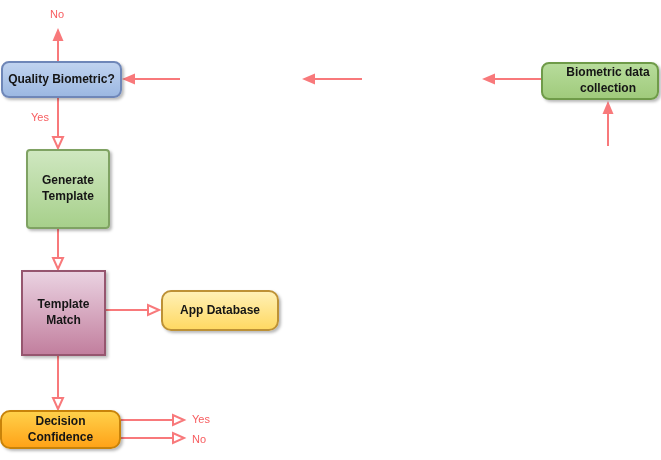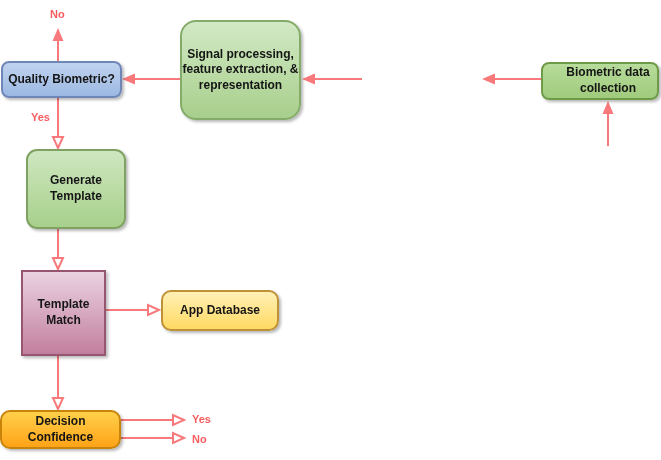--- a/index.html
+++ b/index.html
@@ -24,31 +24,31 @@
   .quality{left:1px;top:61px;width:121px;height:37px;border-radius:8px;
     background:linear-gradient(#c0d3ef,#9cb8e2);border-color:#6f87b8;}
   .signal{left:180px;top:20px;width:121px;height:100px;border-radius:16px;
     background:linear-gradient(#d2e9c5,#a8cf8c);border-color:#84ab69;}
   .transmission{left:362px;top:61px;width:119px;height:39px;border-radius:8px;
     background:linear-gradient(#ffd348,#ffa41d);border-color:#cd8600;}
   .biometric{left:541px;top:62px;width:118px;height:38px;border-radius:8px;
     background:linear-gradient(#b7dc9b,#a0cb7c);border-color:#6f9b49;padding-left:16px;}
   .newsample{left:538px;top:146px;width:121px;height:33px;border-radius:8px;
     background:linear-gradient(#ededed,#c8c8c8);border-color:#424242;}
-  .generate{left:26px;top:149px;width:100px;height:80px;border-radius:11px;
+  .generate{left:26px;top:149px;width:84px;height:80px;border-radius:4px;
     background:linear-gradient(#cfe7c0,#a7d08b);border-color:#7fa263;text-align:center;}
   .templatematch{left:21px;top:270px;width:85px;height:86px;border-radius:0;
     background:linear-gradient(#ead2e1,#c27f9e);border-color:#96566f;}
   .appdb{left:161px;top:290px;width:118px;height:41px;border-radius:10px;
     background:linear-gradient(#fff0b5,#ffd963);border-color:#bd9136;}
   .decision{left:0px;top:410px;width:121px;height:39px;border-radius:10px;
     background:linear-gradient(#ffd04a,#ffa318);border-color:#c8830a;}
   .elabel{
     position:absolute;
-    font-weight:bold;font-size:11px;color:#f75d60;
+    font-weight:normal;font-size:11px;color:#f75d60;
   }
 </style>
 </head>
 <body>
 
 <div class="canvas">
 
   <svg class="edges" viewBox="0 0 661 460" stroke="#f8797b" stroke-width="2" fill="none">
 
     <g>
@@ -102,23 +102,20 @@
     </g>
 
     <g>
       <line x1="121" y1="438" x2="172" y2="438"></line>
       <path d="M184 438 L173 433 L173 443 Z"></path>
     </g>
   </svg>
 
   <div class="node quality">Quality Biometric?</div>
 
-  <div class="node signal">Signal processing,
-feature extraction, &amp;
-representation</div>
 
 
   <div class="node biometric">Biometric data
 collection</div>
 
 
   <div class="node generate">Generate
 Template</div>
 
   <div class="node templatematch">Template

